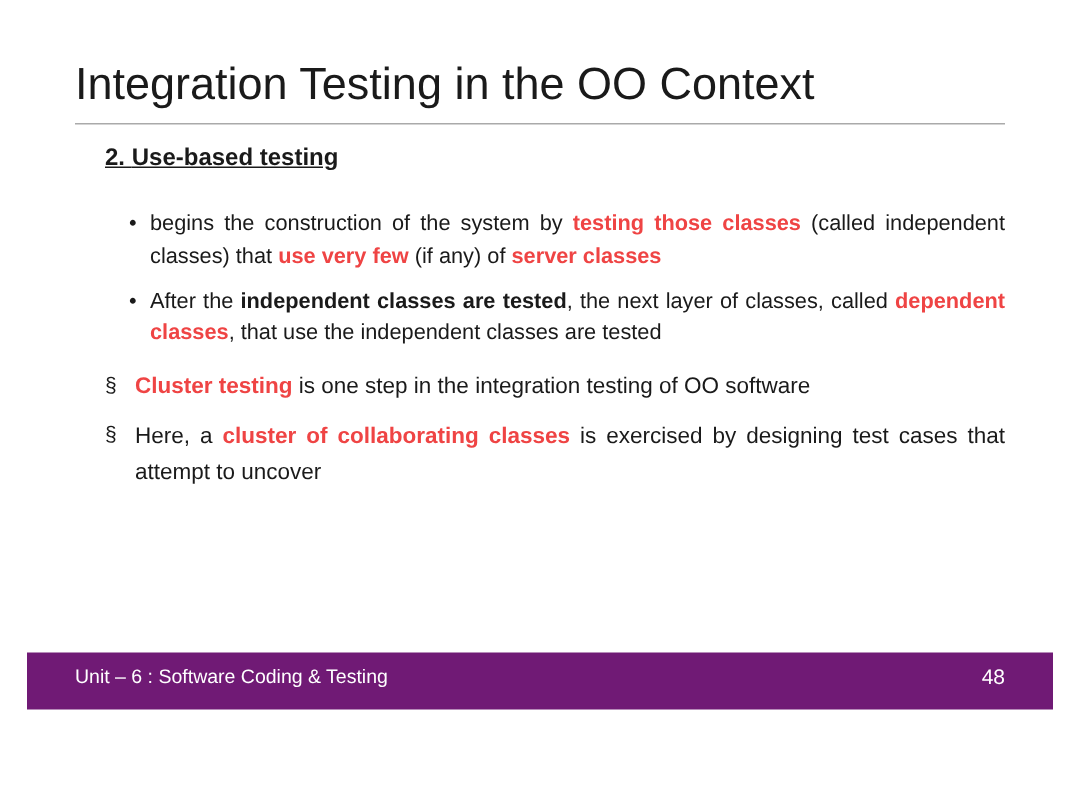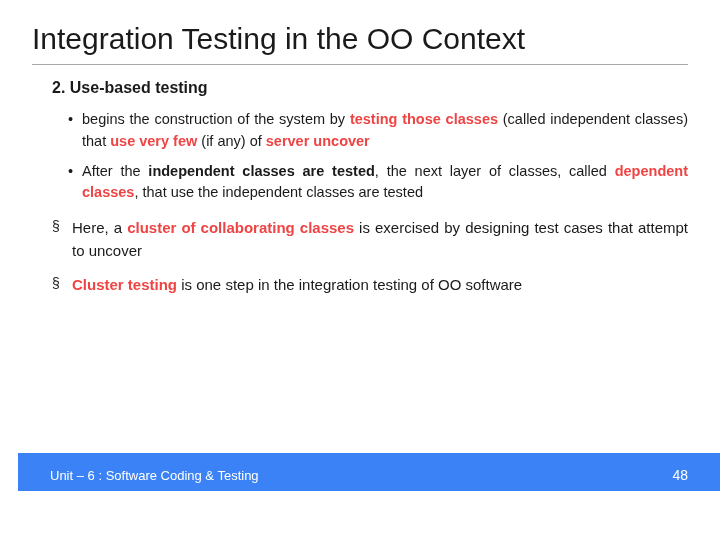--- a/index.html
+++ b/index.html
@@ -8,41 +8,42 @@
       height: 540px;
       background: #ffffff;
       font-family: Arial, sans-serif;
       overflow: hidden;
     }
     .slide {
       width: 720px;
       height: 491px;
       display: flex;
       flex-direction: column;
-      padding: 0;
+      padding: 18px;
       gap: 16px;
     }
     .main-content {
       flex: 1;
       padding: 22px 32px 10px 32px;
     }
     .slide-title {
       font-size: 30px;
       font-weight: normal;
       color: #1a1a1a;
       margin-bottom: 14px;
       padding-bottom: 8px;
       border-bottom: 1px solid #aaa;
     }
     .section-heading {
       font-size: 16px;
       font-weight: bold;
       color: #1a1a1a;
-      margin-bottom: 12px;
+      margin-bottom: 24px;
       margin-left: 20px;
+      text-decoration: underline;
     }
     .bullet-list {
       list-style: none;
       margin-left: 36px;
       margin-bottom: 12px;
     }
     .bullet-list li {
       font-size: 14.5px;
       color: #1a1a1a;
       line-height: 1.5;
@@ -79,63 +80,62 @@
       font-size: 14px;
     }
     .highlight-red {
       color: #ef4444;
       font-weight: bold;
     }
     .highlight-bold {
       font-weight: bold;
     }
     .footer {
-      background: #3b82f6;
+      background: #701a75;
       color: #ffffff;
       display: flex;
-      align-items: flex-end;
+      align-items: flex-start;
       justify-content: space-between;
       padding: 8px 32px;
       font-size: 13px;
       height: 38px;
-      margin-left: 18px;
     }
     .footer-center {
       font-size: 14px;
     }
   </style>
 </head>
 <body>
 
 <div class="slide">
   <div class="main-content">
     <h1 class="slide-title">Integration Testing in the OO Context</h1>
 
     <div class="section-heading">
       <span>2.</span>
       <span>Use-based testing</span>
     </div>
 
     <ul class="bullet-list">
       <li>
         begins the construction of the system by <span class="highlight-red">testing those classes</span>
-        (called independent classes) that <span class="highlight-red">use very few</span> (if any) of <span class="highlight-red">server uncover</span>
+        (called independent classes) that <span class="highlight-red">use very few</span> (if any) of <span class="highlight-red">server classes</span>
       </li>
       <li>
         After the <span class="highlight-bold">independent classes are tested</span>, the next layer of classes,
         called <span class="highlight-red">dependent classes</span>, that use the independent classes are tested
       </li>
     </ul>
 
     <ul class="main-bullets">
       <li>
-        Here, a <span class="highlight-red">cluster of collaborating classes</span> is exercised by designing test cases that attempt to uncover
+        <span class="highlight-red">Cluster testing</span> is one step in the integration testing of OO software
       </li>
       <li>
-        <span class="highlight-red">Cluster testing</span> is one step in the integration testing of OO software
+        Here, a <span class="highlight-red">cluster of collaborating classes</span> is exercised by designing test cases that attempt to uncover
       </li>
     </ul>
   </div>
 
   <div class="footer">
     <span>Unit – 6 : Software Coding &amp; Testing</span>
     <span class="footer-center">48</span>
   </div>
 </div>
 

